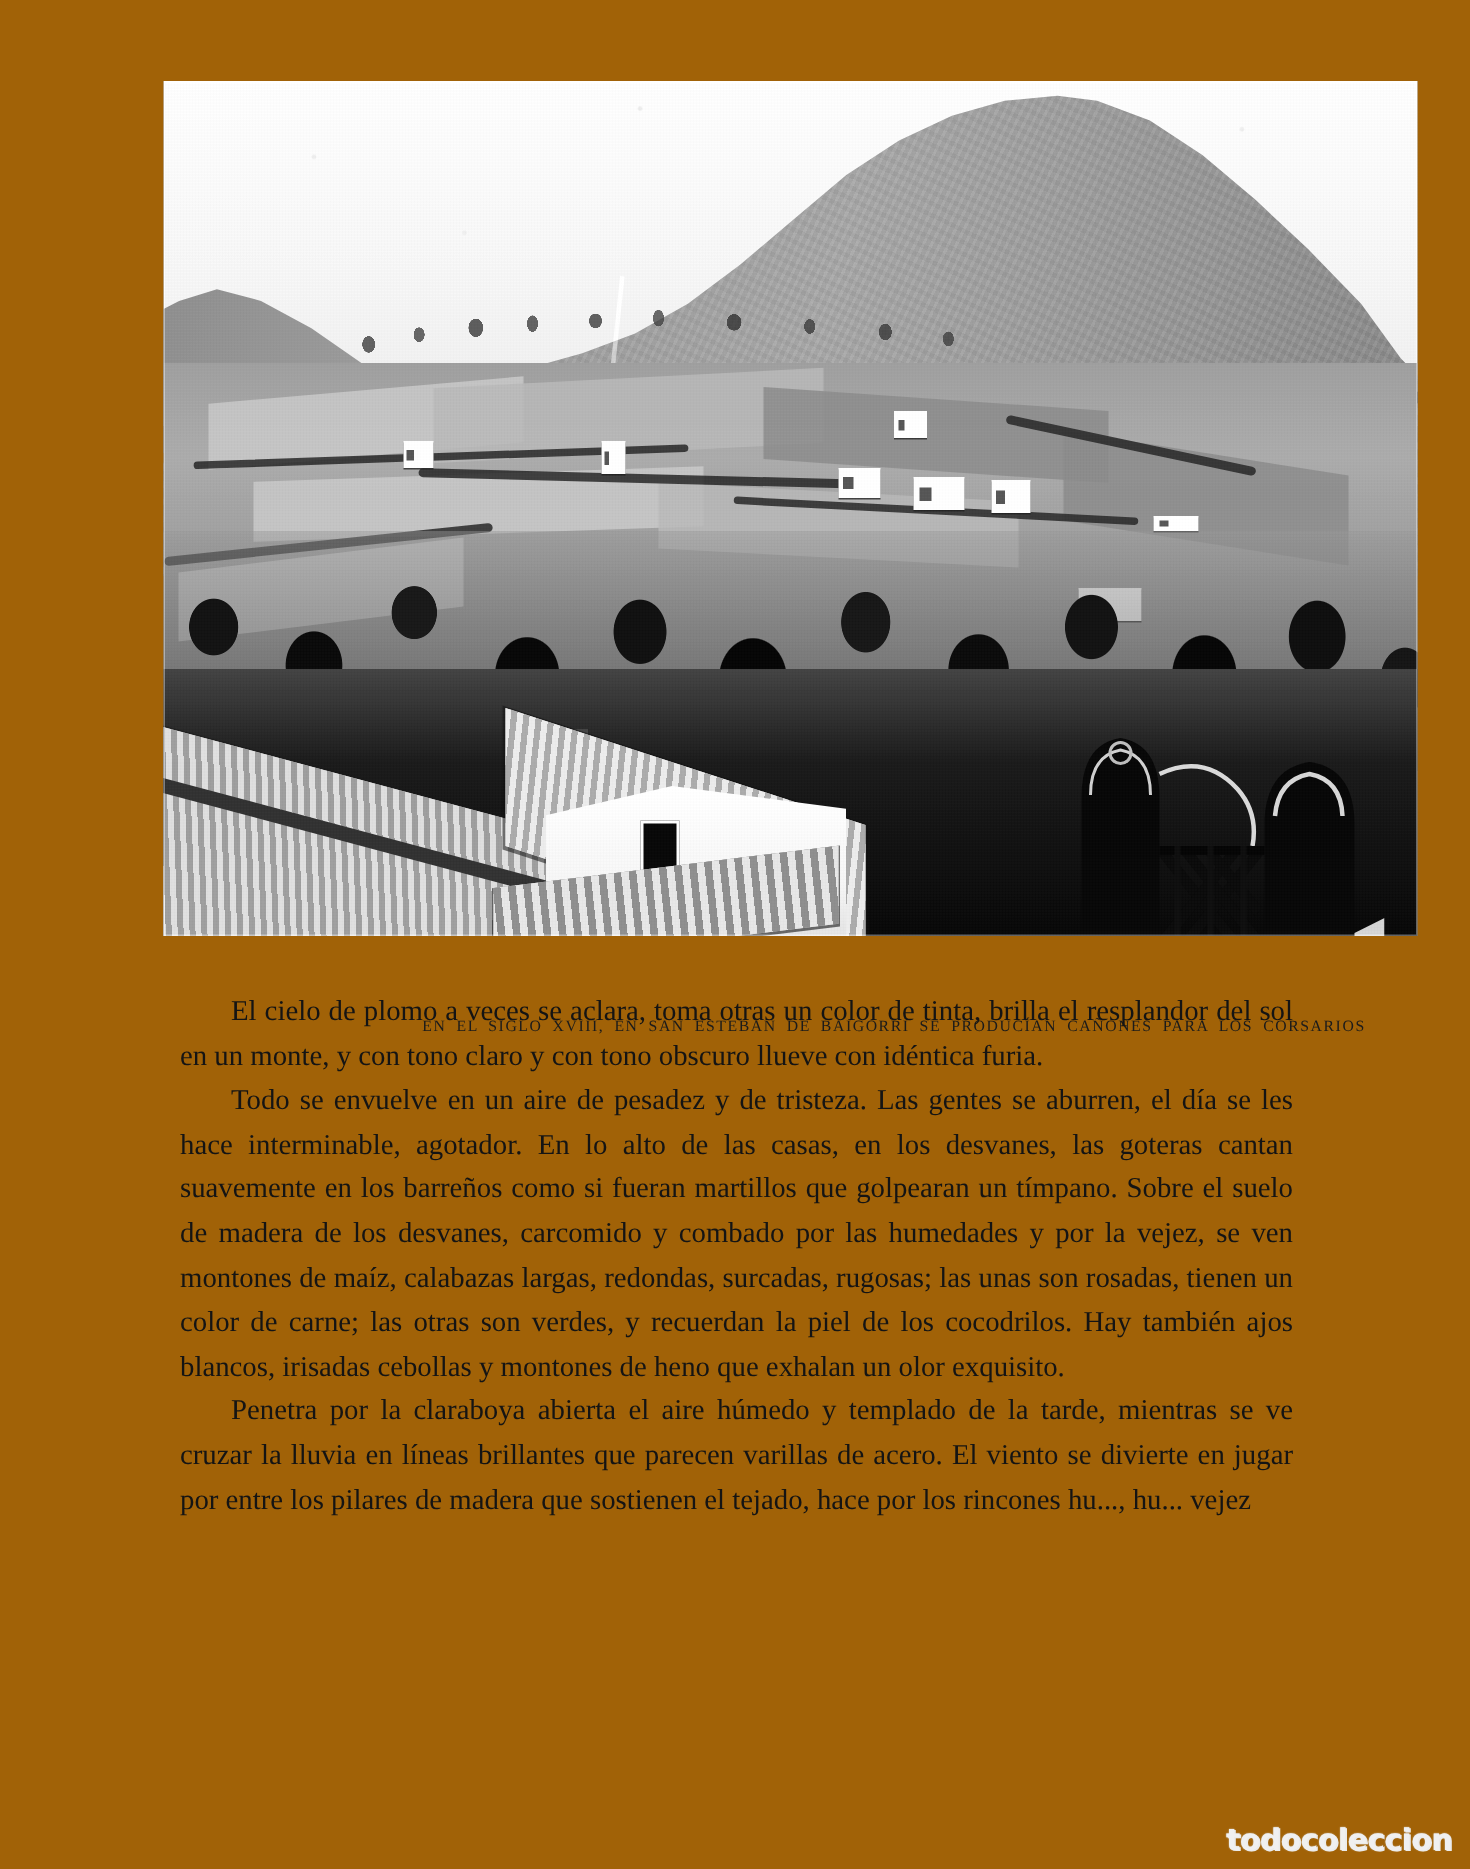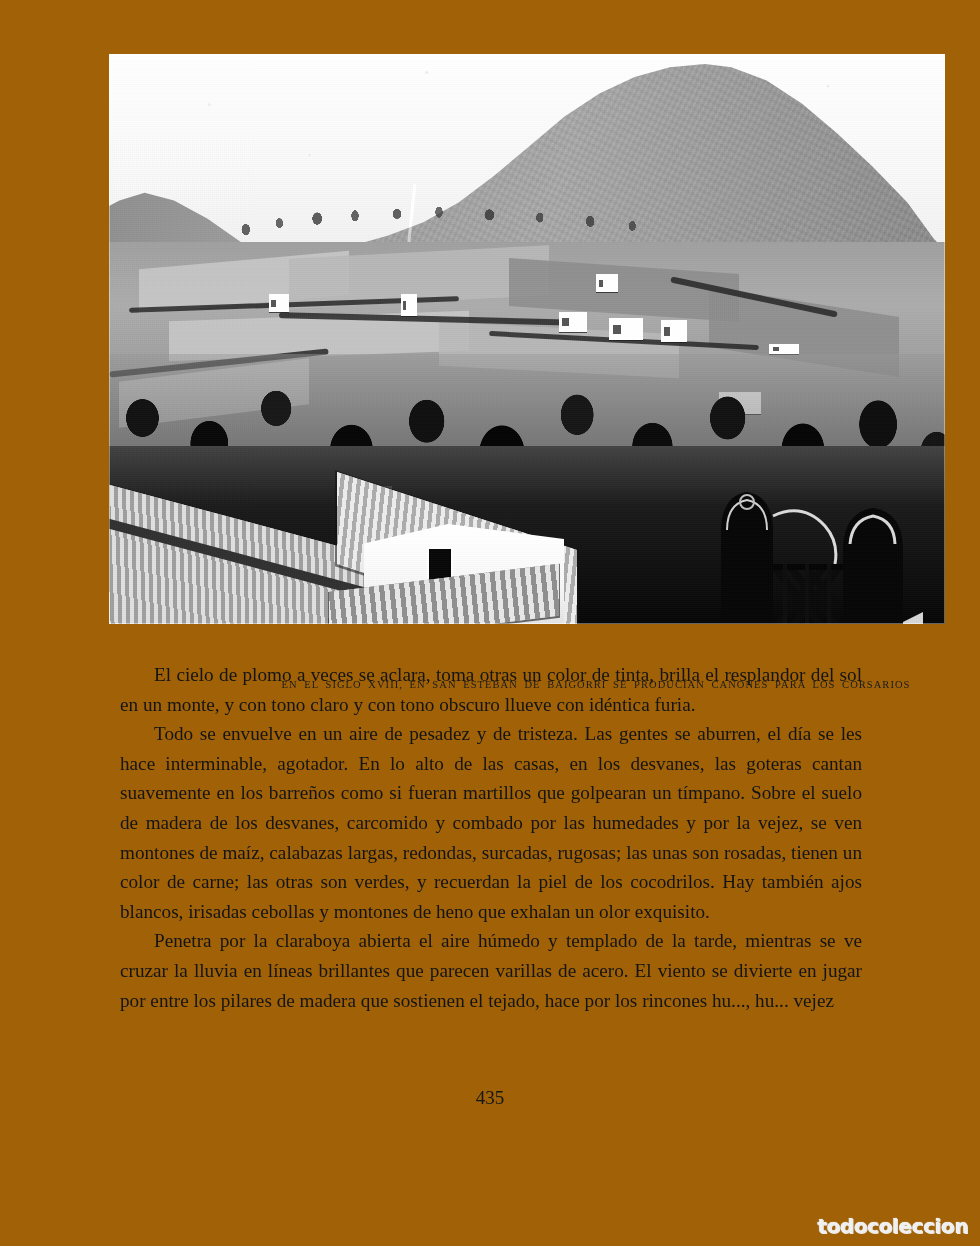--- a/index.html
+++ b/index.html
@@ -477,17 +477,16 @@
 
     <figcaption class="caption">EN EL SIGLO XVIII, EN SAN ESTEBAN DE BAIGORRI SE PRODUCÍAN CAÑONES PARA LOS CORSARIOS</figcaption>
   </figure>
 
   <div class="body-text">
     <p>El cielo de plomo a veces se aclara, toma otras un color de tinta, brilla el resplandor del sol en un monte, y con tono claro y con tono obscuro llueve con idéntica furia.</p>
     <p>Todo se envuelve en un aire de pesadez y de tristeza. Las gentes se aburren, el día se les hace interminable, agotador. En lo alto de las casas, en los desvanes, las goteras cantan suavemente en los barreños como si fueran martillos que golpearan un tímpano. Sobre el suelo de madera de los desvanes, carcomido y combado por las humedades y por la vejez, se ven montones de maíz, calabazas largas, redondas, surcadas, rugosas; las unas son rosadas, tienen un color de carne; las otras son verdes, y recuerdan la piel de los cocodrilos. Hay también ajos blancos, irisadas cebollas y montones de heno que exhalan un olor exquisito.</p>
     <p>Penetra por la claraboya abierta el aire húmedo y templado de la tarde, mientras se ve cruzar la lluvia en líneas brillantes que parecen varillas de acero. El viento se divierte en jugar por entre los pilares de madera que sostienen el tejado, hace por los rincones hu..., hu... vejez</p>
   </div>
 
-  <div class="folio">435</div>
 
   <div class="watermark">todocoleccion</div>
 
 </div>
 
 </body></html>

